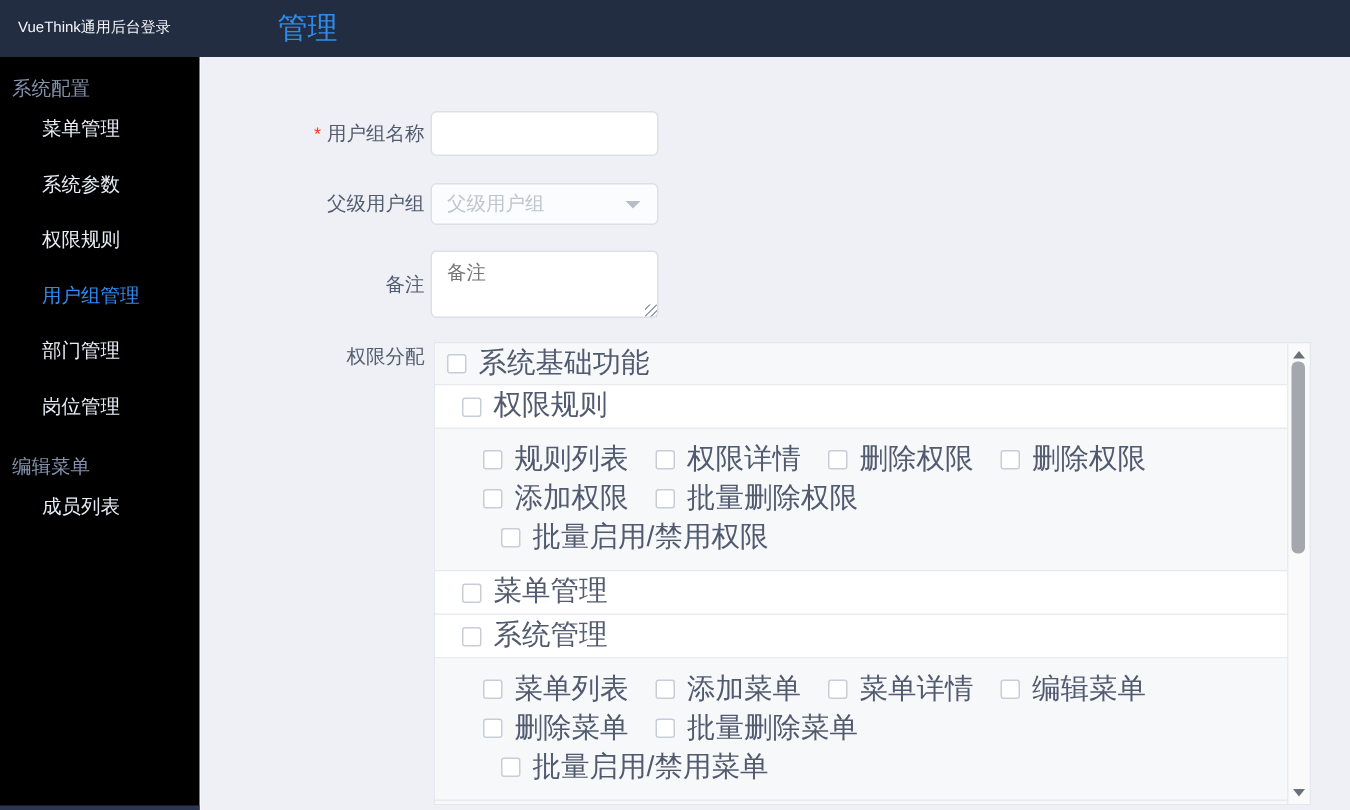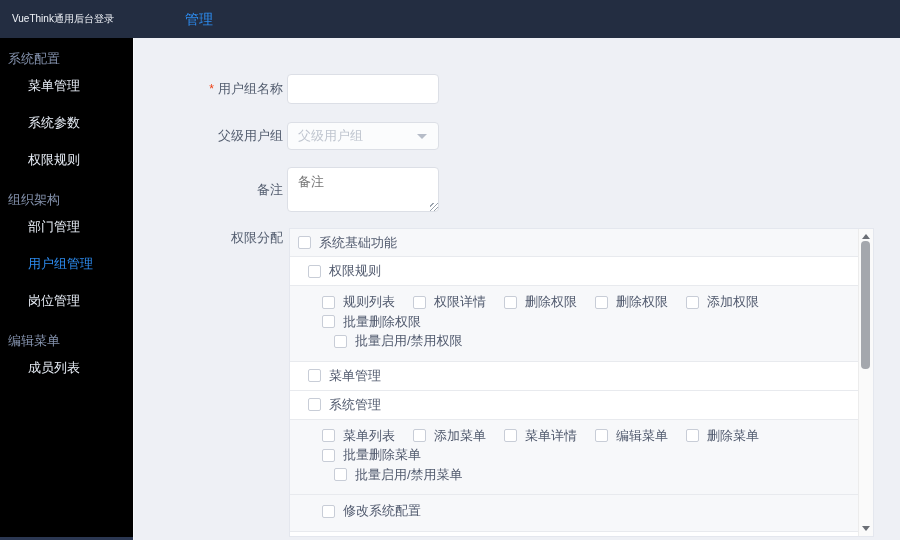--- a/index.html
+++ b/index.html
@@ -2,21 +2,21 @@
 <html><head>
 <meta charset="utf-8">
 <style>
   * { margin:0; padding:0; box-sizing:border-box; }
   html,body { width:900px; height:540px; overflow:hidden; }
   body { font-family:"Liberation Sans", sans-serif; background:#eef0f5; position:relative; }
 
   
   .topbar { position:absolute; left:0; top:0; width:900px; height:38px; background:#232d41; z-index:3; }
   .tb-title { position:absolute; left:12px; top:0; line-height:38px; color:#f2f5fa; font-size:10px; }
-  .tb-nav { position:absolute; left:185px; top:0; line-height:38px; color:#2d8cf0; font-size:14px; cursor:pointer; }
+  .tb-nav { position:absolute; left:185px; top:0; line-height:38px; color:#2d8cf0; font-size:20px; cursor:pointer; }
 
   
   .sidebar { position:absolute; left:0; top:38px; width:133px; height:502px; background:#000000; z-index:2; }
   .side-group-label { margin-top:13px; height:16px; line-height:16px; padding-left:8px; color:#8492ad; font-size:13px; }
   .side-group-label.later { margin-top:14px; }
   .side-item { height:37px; line-height:37px; padding-left:28px; color:#e8eef7; font-size:13px; cursor:pointer; }
   .side-item.active { color:#2d8cf0; }
   .side-bottom-strip { position:absolute; bottom:0; left:0; width:133px; height:3px; background:#2b3752; }
 
   
@@ -41,21 +41,21 @@
   .perm-row { width:100%; border-bottom:1px solid #e8eaee; background:#fff; }
   .perm-row.stripe { background:#f7f8fa; }
   .perm-row.group { line-height:28px; height:29px; }
   .perm-row.g1 { height:28px; line-height:27px; padding-left:8px; }
   .perm-row.g2 { padding-left:18px; }
   .perm-row.leaf { padding:7px 0 9px 32px; }
   .perm-line2 { padding-left:12px; }
   .perm-item { display:inline-flex; align-items:center; margin-right:18px; cursor:pointer; white-space:nowrap; }
   .cb { display:inline-block; width:13px; height:13px; border:1px solid #c8cdd7; border-radius:2px; background:#fff; margin-right:8px; flex:none; vertical-align:middle; }
   .group .cb { display:inline-block; vertical-align:-2px; }
-  .cb-label { font-size:13px; color:#515a6e; }
+  .cb-label { font-size:19px; color:#515a6e; }
 
   
   .vscroll { position:absolute; right:0; top:0; width:15px; height:307px; background:#fafafa; border-left:1px solid #ececec; }
   .arr { position:absolute; left:3px; width:0; height:0; border-left:4px solid transparent; border-right:4px solid transparent; }
   .arr.up { top:5px; border-bottom:5px solid #6b6f76; }
   .arr.down { bottom:5px; border-top:5px solid #6b6f76; }
   .thumb { position:absolute; left:2px; top:12px; width:9px; height:128px; background:#a4a7ad; border-radius:4px; }
 </style>
 </head>
 <body>
@@ -64,23 +64,22 @@
   <span class="tb-title">VueThink通用后台登录</span>
   <span class="tb-nav">管理</span>
 </div>
 
 <div class="sidebar" id="sidebar">
   <div class="side-bottom-strip"></div>
 <div class="side-group-label">系统配置</div>
     <div class="side-item">菜单管理</div>
     <div class="side-item">系统参数</div>
     <div class="side-item">权限规则</div>
-    <div class="side-group-label later">组织架构</div>
+    <div class="side-item active">用户组管理</div>
     <div class="side-item">部门管理</div>
-    <div class="side-item active">用户组管理</div>
     <div class="side-item">岗位管理</div>
     <div class="side-group-label later">编辑菜单</div>
     <div class="side-item">成员列表</div>
   </div>
 
 <div class="content">
 
   <div class="f-label" style="top:36px; line-height:30px;">
     <span class="req">*</span><span>用户组名称</span>
   </div>

